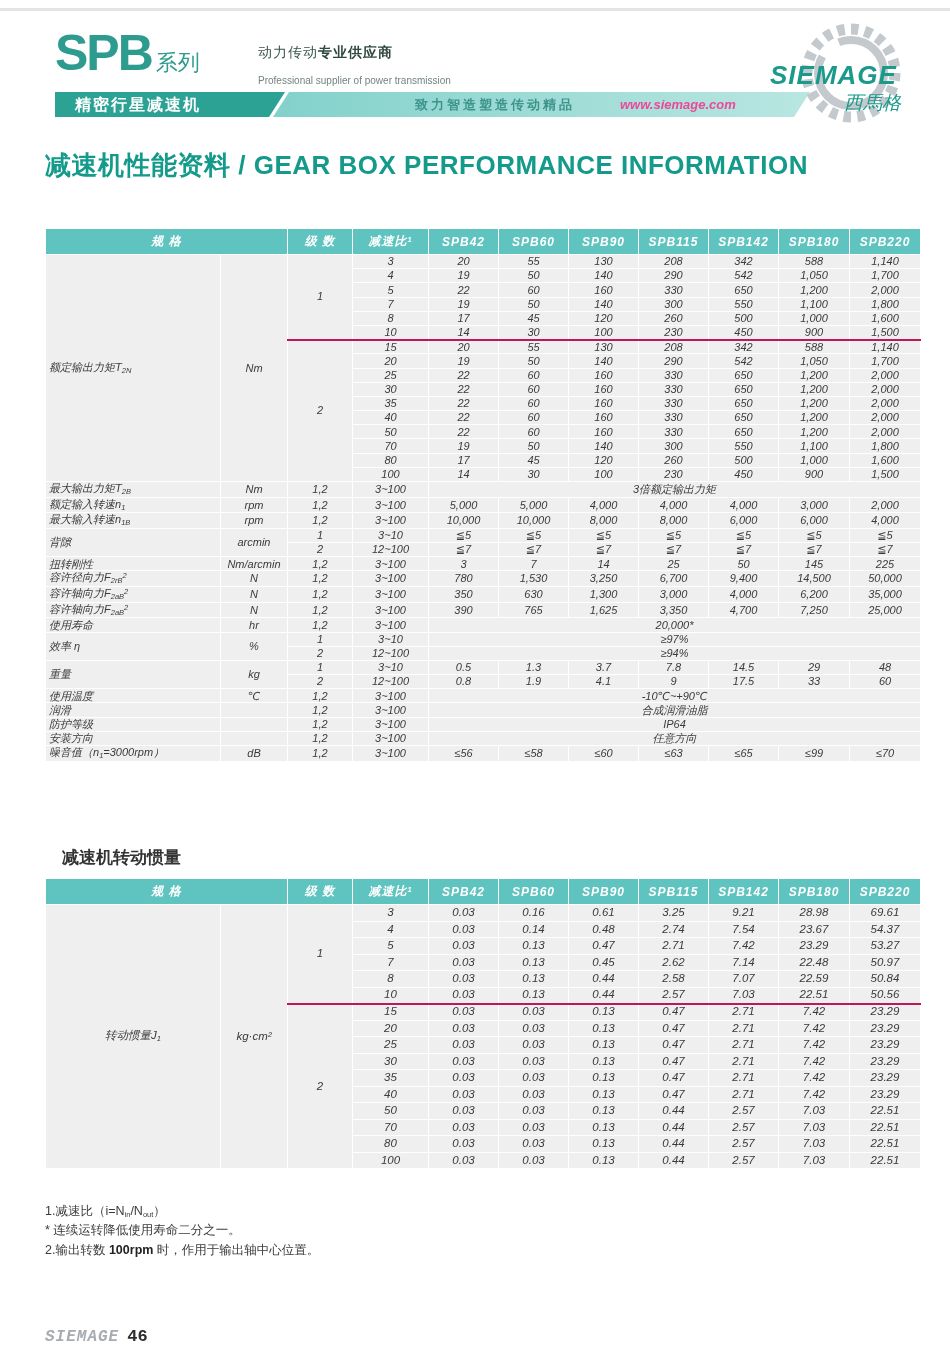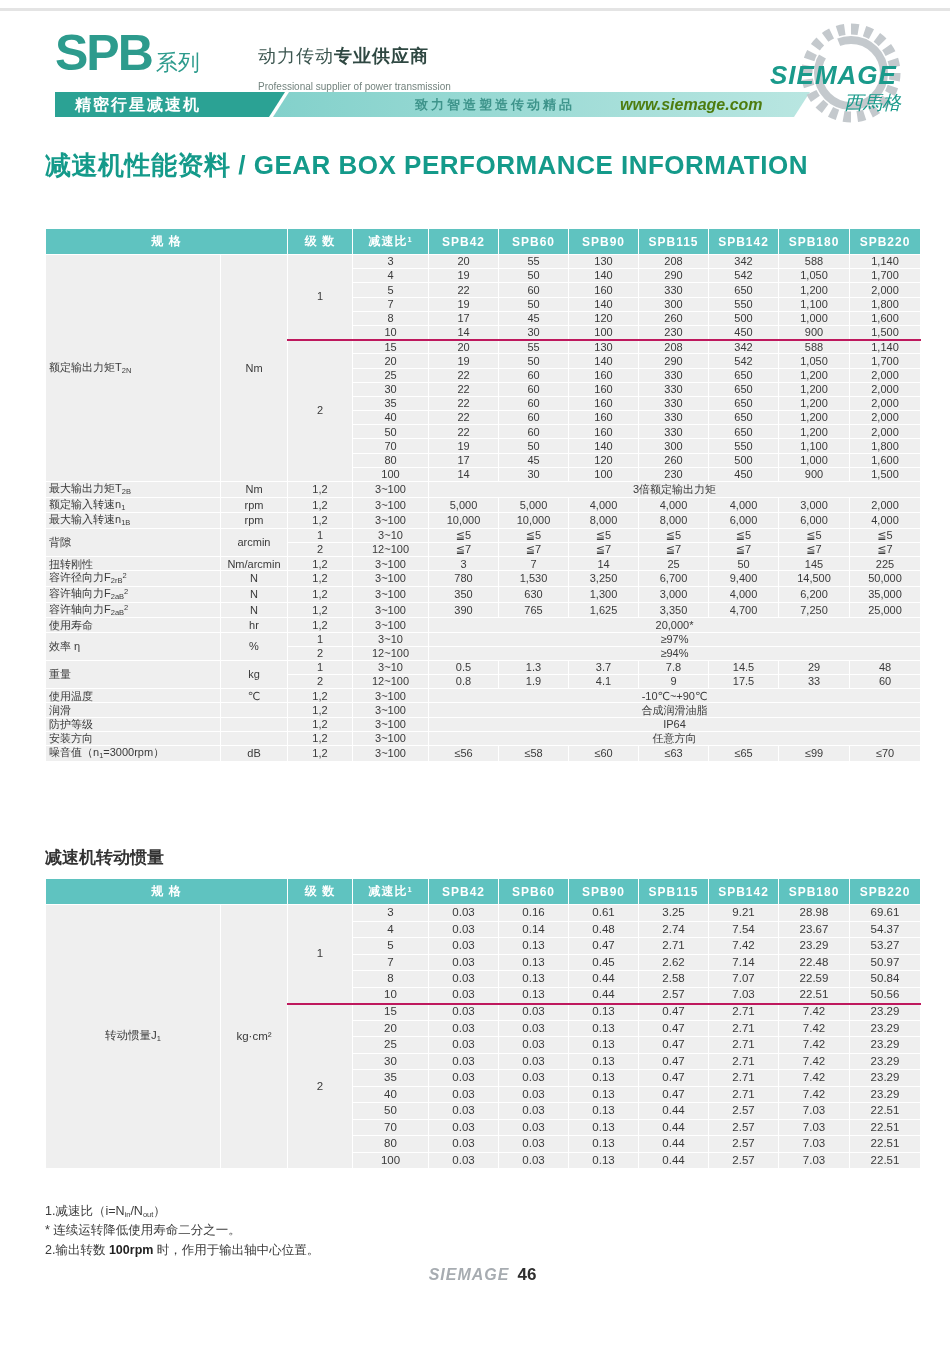--- a/index.html
+++ b/index.html
@@ -7,66 +7,66 @@
   .page { position:relative; width:950px; height:1363px; background:#fff; overflow:hidden; }
 
   .topline { position:absolute; left:0; top:8px; width:950px; height:3px; background:#e4e4e4; }
 
   
   .spb-block { position:absolute; left:55px; top:28px; white-space:nowrap; }
   .spb-main { font-size:50px; font-weight:bold; color:#2d9b8d; letter-spacing:-2px; line-height:1; }
   .spb-suffix { font-size:22px; color:#2d9b8d; margin-left:4px; }
 
   .supplier { position:absolute; left:258px; top:44px; }
-  .supplier-cn { font-size:18px; color:#3c5650; letter-spacing:1px; }
+  .supplier-cn { font-size:14px; color:#3c5650; letter-spacing:1px; }
   .supplier-cn b { color:#2f4842; }
   .supplier-en { font-size:10px; color:#73837e; margin-top:13px; }
 
   .banner { position:absolute; left:55px; top:92px; width:755px; height:24px; }
   .banner-dark { position:absolute; left:0; top:0; width:230px; height:25px; background:#2ba294;
                  clip-path:polygon(0 0,230px 0,214px 25px,0 25px); }
   .banner-light { position:absolute; left:218px; top:0; width:537px; height:25px;
                   background:linear-gradient(90deg,#83d1cb,#b9e6e1);
                   clip-path:polygon(16px 0,537px 0,521px 25px,0 25px); }
   .banner-left-text { position:absolute; left:20px; top:0; line-height:25px; color:#fff;
                       font-weight:bold; font-size:16px; letter-spacing:2px; }
   .banner-slogan { position:absolute; left:360px; top:0; line-height:25px; color:#3e948b;
                    font-weight:bold; font-size:13px; letter-spacing:3px; }
-  .banner-site { position:absolute; left:565px; top:0; line-height:25px; color:#4d7c0f;
-                 font-weight:bold; font-style:italic; font-size:16px; }
+  .banner-site { position:absolute; left:565px; top:0; line-height:25px; color:#ec4899;
+                 font-weight:bold; font-style:italic; font-size:13px; }
 
   .logo { position:absolute; left:770px; top:22px; width:160px; height:102px; }
   .logo svg { position:absolute; left:30px; top:0; }
   .logo-en { position:absolute; left:0; top:38px; font-size:26px; font-weight:bold; font-style:italic;
              color:#1a9a8b; letter-spacing:1px; }
   .logo-cn { position:absolute; left:74px; top:68px; font-size:19px; font-style:italic; color:#1a9a8b; }
 
   .page-title { position:absolute; left:45px; top:148px; font-size:26px; font-weight:bold;
                 color:#149a8a; letter-spacing:0.5px; }
 
   .tbl1-wrap { position:absolute; left:45px; top:228px; }
-  .tbl2-title { position:absolute; left:45px; top:846px; font-size:17px; font-weight:bold; color:#333; }
+  .tbl2-title { position:absolute; left:62px; top:846px; font-size:17px; font-weight:bold; color:#333; }
   .tbl2-wrap { position:absolute; left:45px; top:878px; }
 
-  table.grid { border-collapse:collapse; table-layout:fixed; width:875px; }
+  table.grid { border-collapse:collapse; table-layout:fixed; width:875px;font-style:italic; }
   table.grid th { background:#5fc3c0; color:#fff; font-size:12px; font-weight:bold; height:26px;
                   border:1px solid #fff; letter-spacing:1px; }
   table.grid td { background:#efefef; border:1px solid #fff; text-align:center; font-size:11px;
                   color:#3a3a3a; height:14.2px; padding:0 2px; line-height:1.15; }
   .tbl2-wrap table.grid td { height:16.5px; font-size:11.5px; }
   table.grid td.lbl { text-align:left; padding-left:3px; }
   table.grid tr.redsep td { border-top:2px solid #be185d; }
   sub { font-size:7.5px; vertical-align:-2px; }
   sup { font-size:7.5px; vertical-align:3px; }
 
   .footnotes { position:absolute; left:45px; top:1202px; width:875px; display:flex;
                justify-content:space-between; font-size:12.5px; color:#3a3a3a; line-height:1.55;flex-direction:column; }
   .footnotes b { color:#222;margin-top:44px; }
 
-  .footer { position:absolute; left:45px; top:1265px; width:875px; text-align:center; }
+  .footer { position:absolute; left:45px; top:1327px; width:875px; text-align:left;font-family:Liberation Mono, monospace; }
   .footer-brand { font-size:16px; font-weight:bold; font-style:italic; color:#a7acb1; letter-spacing:1px; }
   .footer-page { font-size:17px; font-weight:bold; color:#2e2e2e; margin-left:8px; }
 </style>
 </head>
 <body>
 
 <div class="page">
   <div class="topline"></div>
 
   <div class="spb-block">

